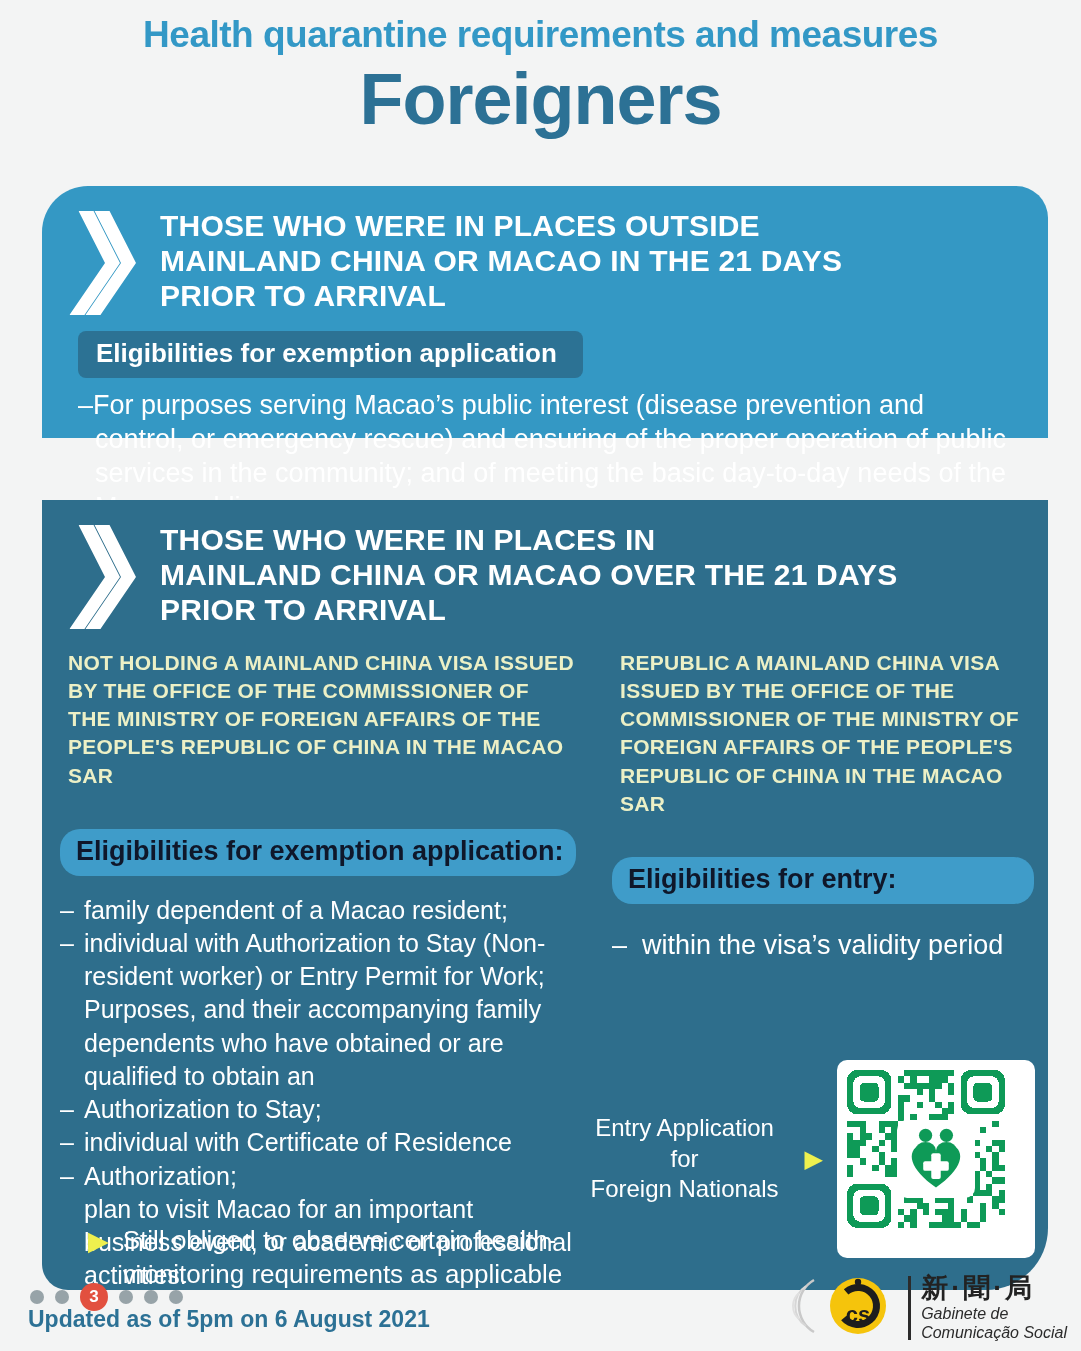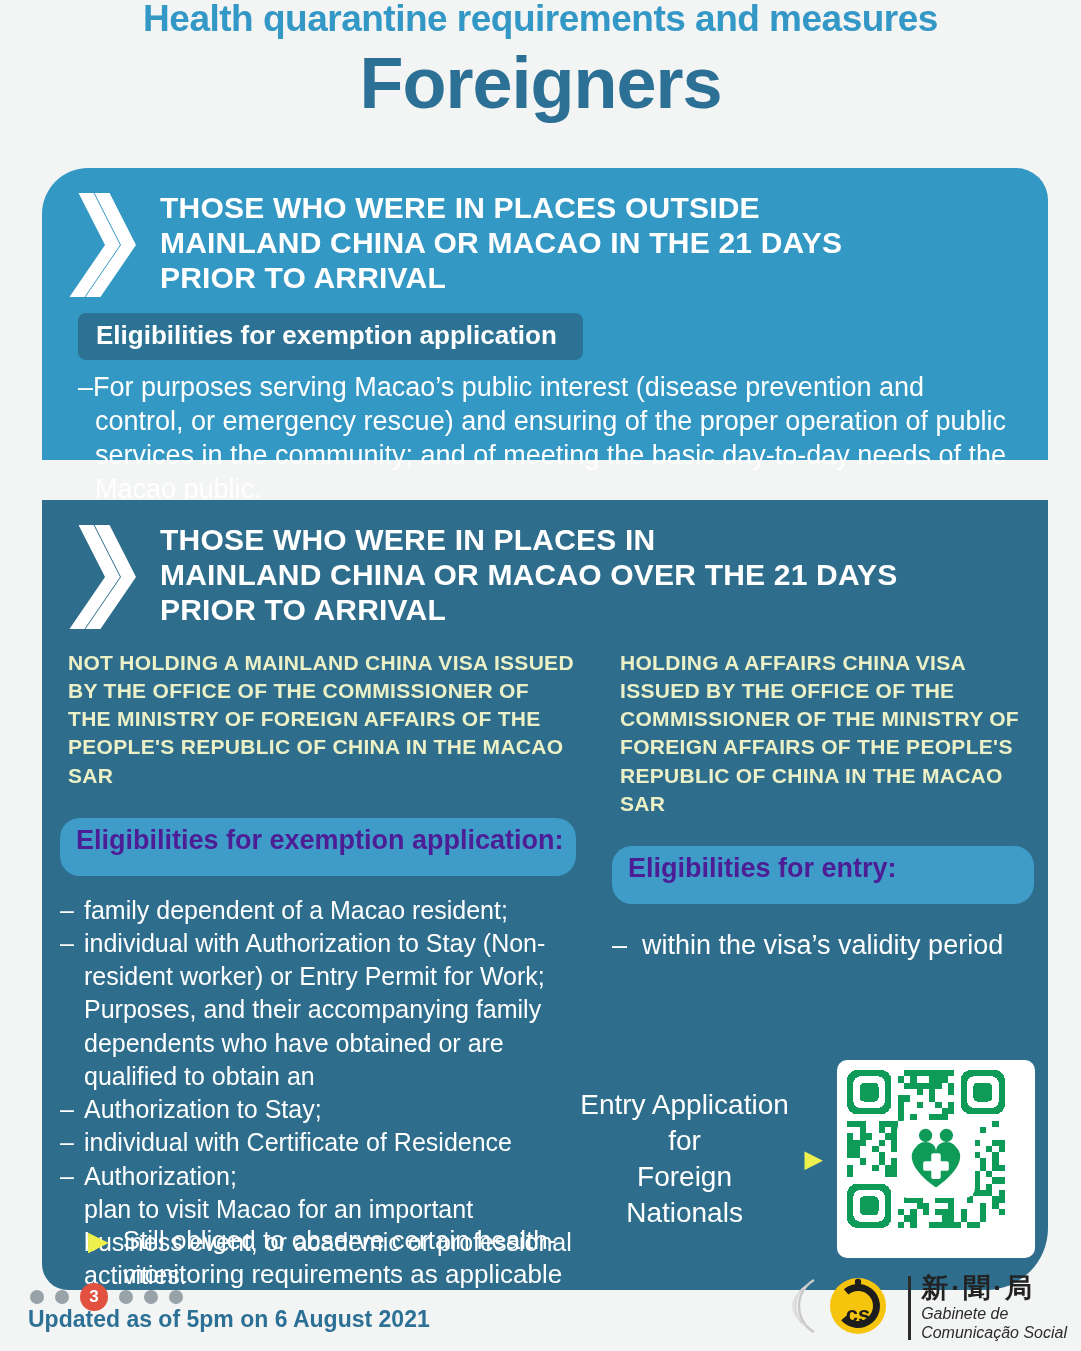--- a/index.html
+++ b/index.html
@@ -3,57 +3,57 @@
 <meta charset="utf-8">
 <style>
   html,body{margin:0;padding:0;}
   .page{
     position:relative;width:1081px;height:1351px;
     background:var(--page_bg,#f3f4f4);
     font-family:"Liberation Sans",sans-serif;
     overflow:hidden;
   }
   
-  .title-block{position:absolute;top:0;left:0;right:0;text-align:center;}
+  .title-block{position:absolute;top:16px;left:0;right:0;text-align:center;}
   .title-line{font-size:37px;font-weight:800;color:var(--title_light,#3398c6);line-height:1.04;letter-spacing:-0.5px;}
   .subtitle{font-size:72px;font-weight:800;color:var(--title_dark,#2c7195);line-height:1.0;margin-top:9px;letter-spacing:-1px;}
   
   .panel{position:absolute;left:42px;width:1006px;box-sizing:border-box;}
-  .panel-1{top:168px;height:292px;background:var(--panel1,#3498c4);border-radius:46px 32px 0 0;}
+  .panel-1{top:186px;height:252px;background:var(--panel1,#3498c4);border-radius:46px 32px 0 0;}
   .panel-2{top:500px;height:790px;background:var(--panel2,#2e6e8c);border-radius:0 0 62px 26px;}
   .heading-row{display:flex;align-items:flex-start;gap:24px;padding:22px 26px 0 32px;}
   .chevrons{flex:none;margin-top:3px;}
   .panel-heading{margin:0;font-size:30px;font-weight:800;color:#fff;line-height:1.17;letter-spacing:0.2px;}
   
   .pill-dark{
     display:inline-block;margin:12px 12px 0 36px;background:var(--pill_dark,#2c7294);
     color:#fff;font-weight:800;font-size:26px;padding:7px 26px 9px 18px;border-radius:8px;
   }
   .body-par{
     margin:10px 30px 0 36px;color:#fff;font-size:27px;line-height:1.26;
     padding-left:17px;text-indent:-17px;
   }
   
   .cols{display:flex;gap:36px;padding:16px 14px 0 18px;}
   .col-left{width:516px;flex:none;}
   .col-right{flex:1;min-width:0;}
   .subhead{color:var(--cream,#ecf0c6);font-weight:800;font-size:21px;line-height:1.34;letter-spacing:0.3px;padding-left:8px;}
   .pill-light{
-    display:block;margin-top:28px;background:var(--pill_light,#3f9cc9);color:#4c1d95;
-    font-weight:800;font-size:27px;padding:7px 10px 20px 16px;border-radius:20px;box-sizing:border-box;
+    display:block;margin-top:39px;background:var(--pill_light,#3f9cc9);color:#0f172a;
+    font-weight:800;font-size:27px;padding:7px 10px 9px 16px;border-radius:20px;box-sizing:border-box;
   }
   .bullet-list{margin-top:18px;font-size:25px;line-height:1.33;color:#fff;}
   .bullet-item{display:flex;}
   .bullet-marker{width:24px;flex:none;}
   .bullet-text{flex:1;}
   .col-right .bullet-list{font-size:27px;margin-top:24px;}
   .col-right .bullet-marker{width:30px;}
   
   .qr-group{position:absolute;right:13px;top:560px;display:flex;align-items:center;justify-content:flex-end;gap:14px;width:480px;}
-  .qr-label{color:#fff;font-size:28px;line-height:1.28;text-align:center;width:212px;}
+  .qr-label{color:#fff;font-size:24px;line-height:1.28;text-align:center;width:212px;}
   .tri{color:var(--arrow_yellow,#eef04e);font-size:24px;line-height:1;flex:none;}
   .qr-card{position:relative;flex:none;width:178px;height:178px;background:#fff;border-radius:10px;padding:10px;}
   .qr-card svg{display:block;}
   .qr-logo{
     position:absolute;left:50%;top:50%;transform:translate(-50%,-50%);
     width:78px;height:78px;background:#fff;border-radius:10px;display:flex;align-items:center;justify-content:center;
   }
   
   .note{position:absolute;left:46px;top:724px;display:flex;gap:14px;align-items:flex-start;width:580px;}
   .note .tri{margin-top:4px;font-size:27px;}
@@ -141,21 +141,21 @@
               <span class="bullet-text">Authorization;</span>
             </div>
             <div class="bullet-item">
               <span class="bullet-marker"></span>
               <span class="bullet-text">plan to visit Macao for an important business event, or academic or professional activities.</span>
             </div>
           </div>
       </div>
 
       <div class="col-right">
-        <div class="subhead">HOLDING A AFFAIRS CHINA VISA ISSUED BY THE OFFICE OF THE COMMISSIONER OF THE MINISTRY OF FOREIGN AFFAIRS OF THE PEOPLE'S REPUBLIC OF CHINA IN THE MACAO SAR</div>
+        <div class="subhead">REPUBLIC A MAINLAND CHINA VISA ISSUED BY THE OFFICE OF THE COMMISSIONER OF THE MINISTRY OF FOREIGN AFFAIRS OF THE PEOPLE'S REPUBLIC OF CHINA IN THE MACAO SAR</div>
         <div class="pill-light">Eligibilities for entry:</div>
         <div class="bullet-list">
 
         <div class="bullet-item">
               <span class="bullet-marker">–</span>
               <span class="bullet-text">within the visa’s validity period</span>
             </div>
           </div>
       </div>
     </div>

